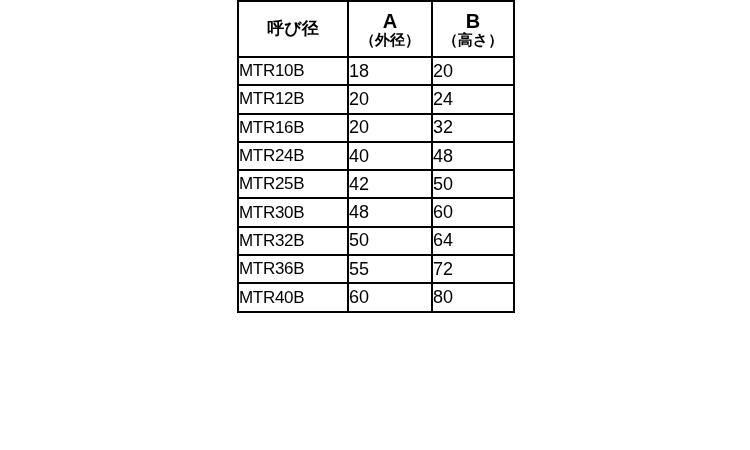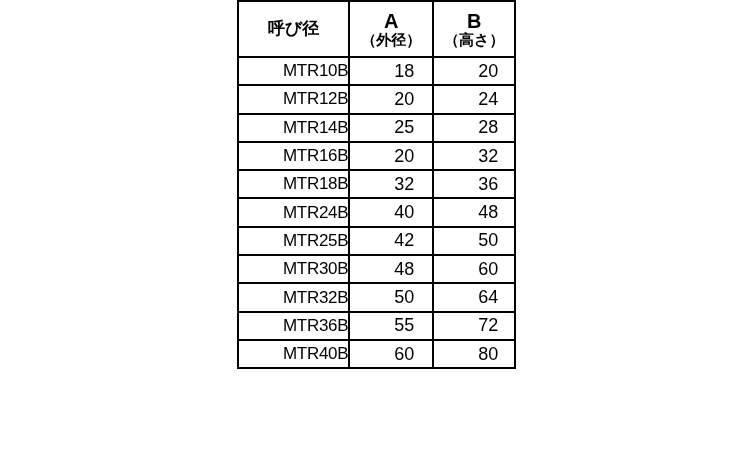--- a/index.html
+++ b/index.html
@@ -52,21 +52,20 @@
     display: block;
     font-size: 15px;
     font-weight: bold;
   }
   .head-name {
     font-size: 17px;
     font-weight: bold;
   }
   tr.data-row td {
     height: 26.3px;
-    padding-left: 44px;
   }
   td.name-cell {
     font-size: 17px;
     font-weight: bold;
     letter-spacing: -0.3px;
   }
   td.num-cell {
     font-size: 18px;
     font-weight: bold;
     border-radius: 6px;
@@ -102,33 +101,23 @@
           <td class="name-cell">MTR10B</td>
           <td class="num-cell">18</td>
           <td class="num-cell">20</td>
         </tr>
         <tr class="data-row">
           <td class="name-cell">MTR12B</td>
           <td class="num-cell">20</td>
           <td class="num-cell">24</td>
         </tr>
         <tr class="data-row">
-          <td class="name-cell">MTR14B</td>
-          <td class="num-cell">25</td>
-          <td class="num-cell">28</td>
-        </tr>
-        <tr class="data-row">
           <td class="name-cell">MTR16B</td>
           <td class="num-cell">20</td>
           <td class="num-cell">32</td>
-        </tr>
-        <tr class="data-row">
-          <td class="name-cell">MTR18B</td>
-          <td class="num-cell">32</td>
-          <td class="num-cell">36</td>
         </tr>
         <tr class="data-row">
           <td class="name-cell">MTR24B</td>
           <td class="num-cell">40</td>
           <td class="num-cell">48</td>
         </tr>
         <tr class="data-row">
           <td class="name-cell">MTR25B</td>
           <td class="num-cell">42</td>
           <td class="num-cell">50</td>

